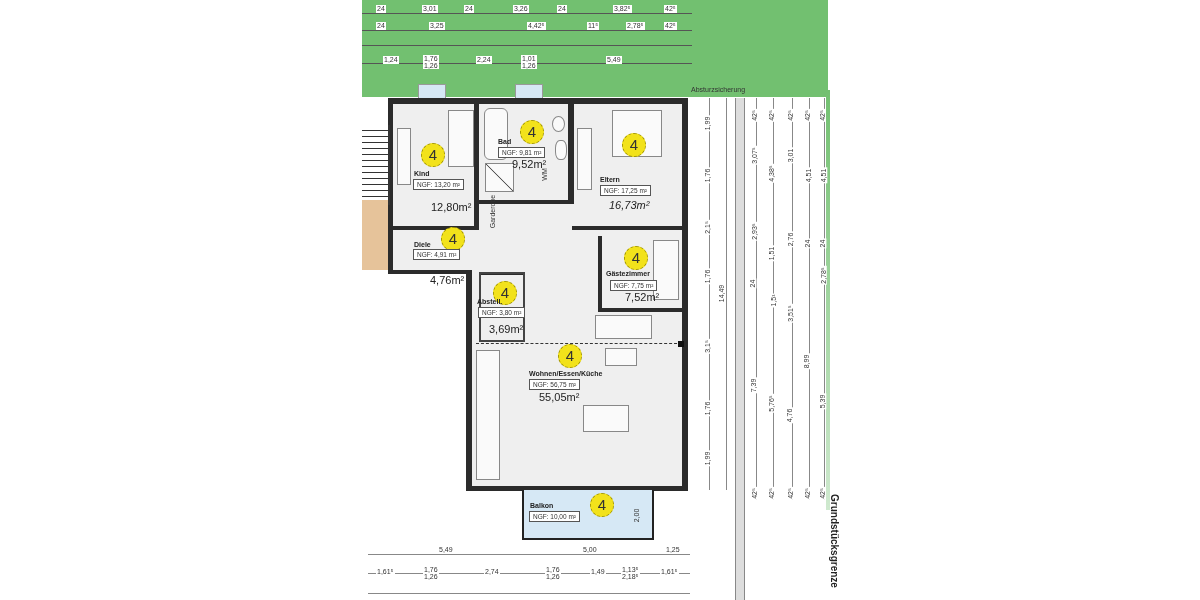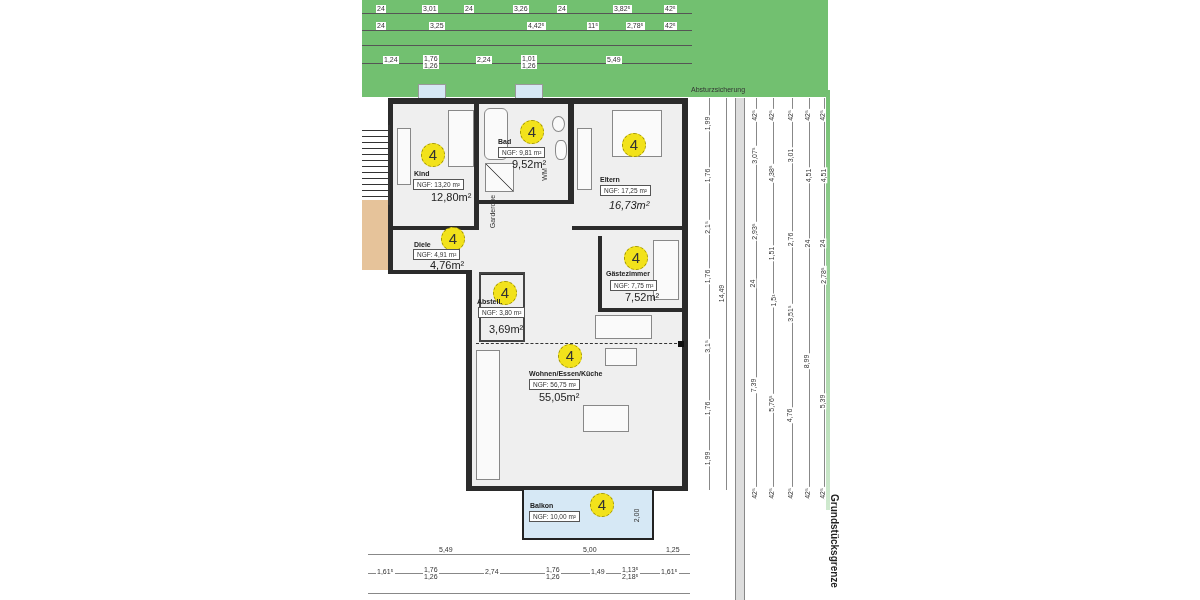--- a/index.html
+++ b/index.html
@@ -104,36 +104,36 @@
 <div class="abs" style="left:678px;top:341px;width:6px;height:6px;background:#111;"></div>
 
 <div class="abs" style="left:522px;top:490px;width:132px;height:50px;background:#d6e8f5;border:2px solid #222;border-top:none;box-sizing:border-box;"></div>
 
 <span class="vtext" style="left:475px;top:208px;font-size:7px;background:transparent;">Garderobe</span>
 <span class="vtext" style="left:537px;top:171px;background:transparent;">WM</span>
 
 <div class="circle" style="left:421px;top:143px;">4</div>
 <span class="rname" style="left:414px;top:170px;">Kind</span>
 <span class="ngf" style="left:413px;top:179px;">NGF: 13,20 m²</span>
-<span class="area" style="left:431px;top:191px;">12,80m²</span>
+<span class="area" style="left:431px;top:201px;">12,80m²</span>
 
 <div class="circle" style="left:520px;top:120px;">4</div>
 <span class="rname" style="left:498px;top:138px;">Bad</span>
 <span class="ngf" style="left:498px;top:147px;">NGF: 9,81 m²</span>
 <span class="area" style="left:512px;top:158px;">9,52m²</span>
 
 <div class="circle" style="left:622px;top:133px;">4</div>
 <span class="rname" style="left:600px;top:176px;">Eltern</span>
 <span class="ngf" style="left:600px;top:185px;">NGF: 17,25 m²</span>
 <span class="area" style="left:609px;top:199px;font-style:italic;">16,73m²</span>
 
 <div class="circle" style="left:441px;top:227px;">4</div>
 <span class="rname" style="left:414px;top:241px;">Diele</span>
 <span class="ngf" style="left:413px;top:249px;">NGF: 4,91 m²</span>
-<span class="area" style="left:430px;top:259px;">4,76m²</span>
+<span class="area" style="left:430px;top:274px;">4,76m²</span>
 
 <div class="circle" style="left:624px;top:246px;">4</div>
 <span class="rname" style="left:606px;top:270px;">Gästezimmer</span>
 <span class="ngf" style="left:610px;top:280px;">NGF: 7,75 m²</span>
 <span class="area" style="left:625px;top:291px;">7,52m²</span>
 
 <div class="circle" style="left:493px;top:281px;">4</div>
 <span class="rname" style="left:477px;top:298px;">Abstell.</span>
 <span class="ngf" style="left:478px;top:307px;">NGF: 3,80 m²</span>
 <span class="area" style="left:489px;top:323px;">3,69m²</span>

